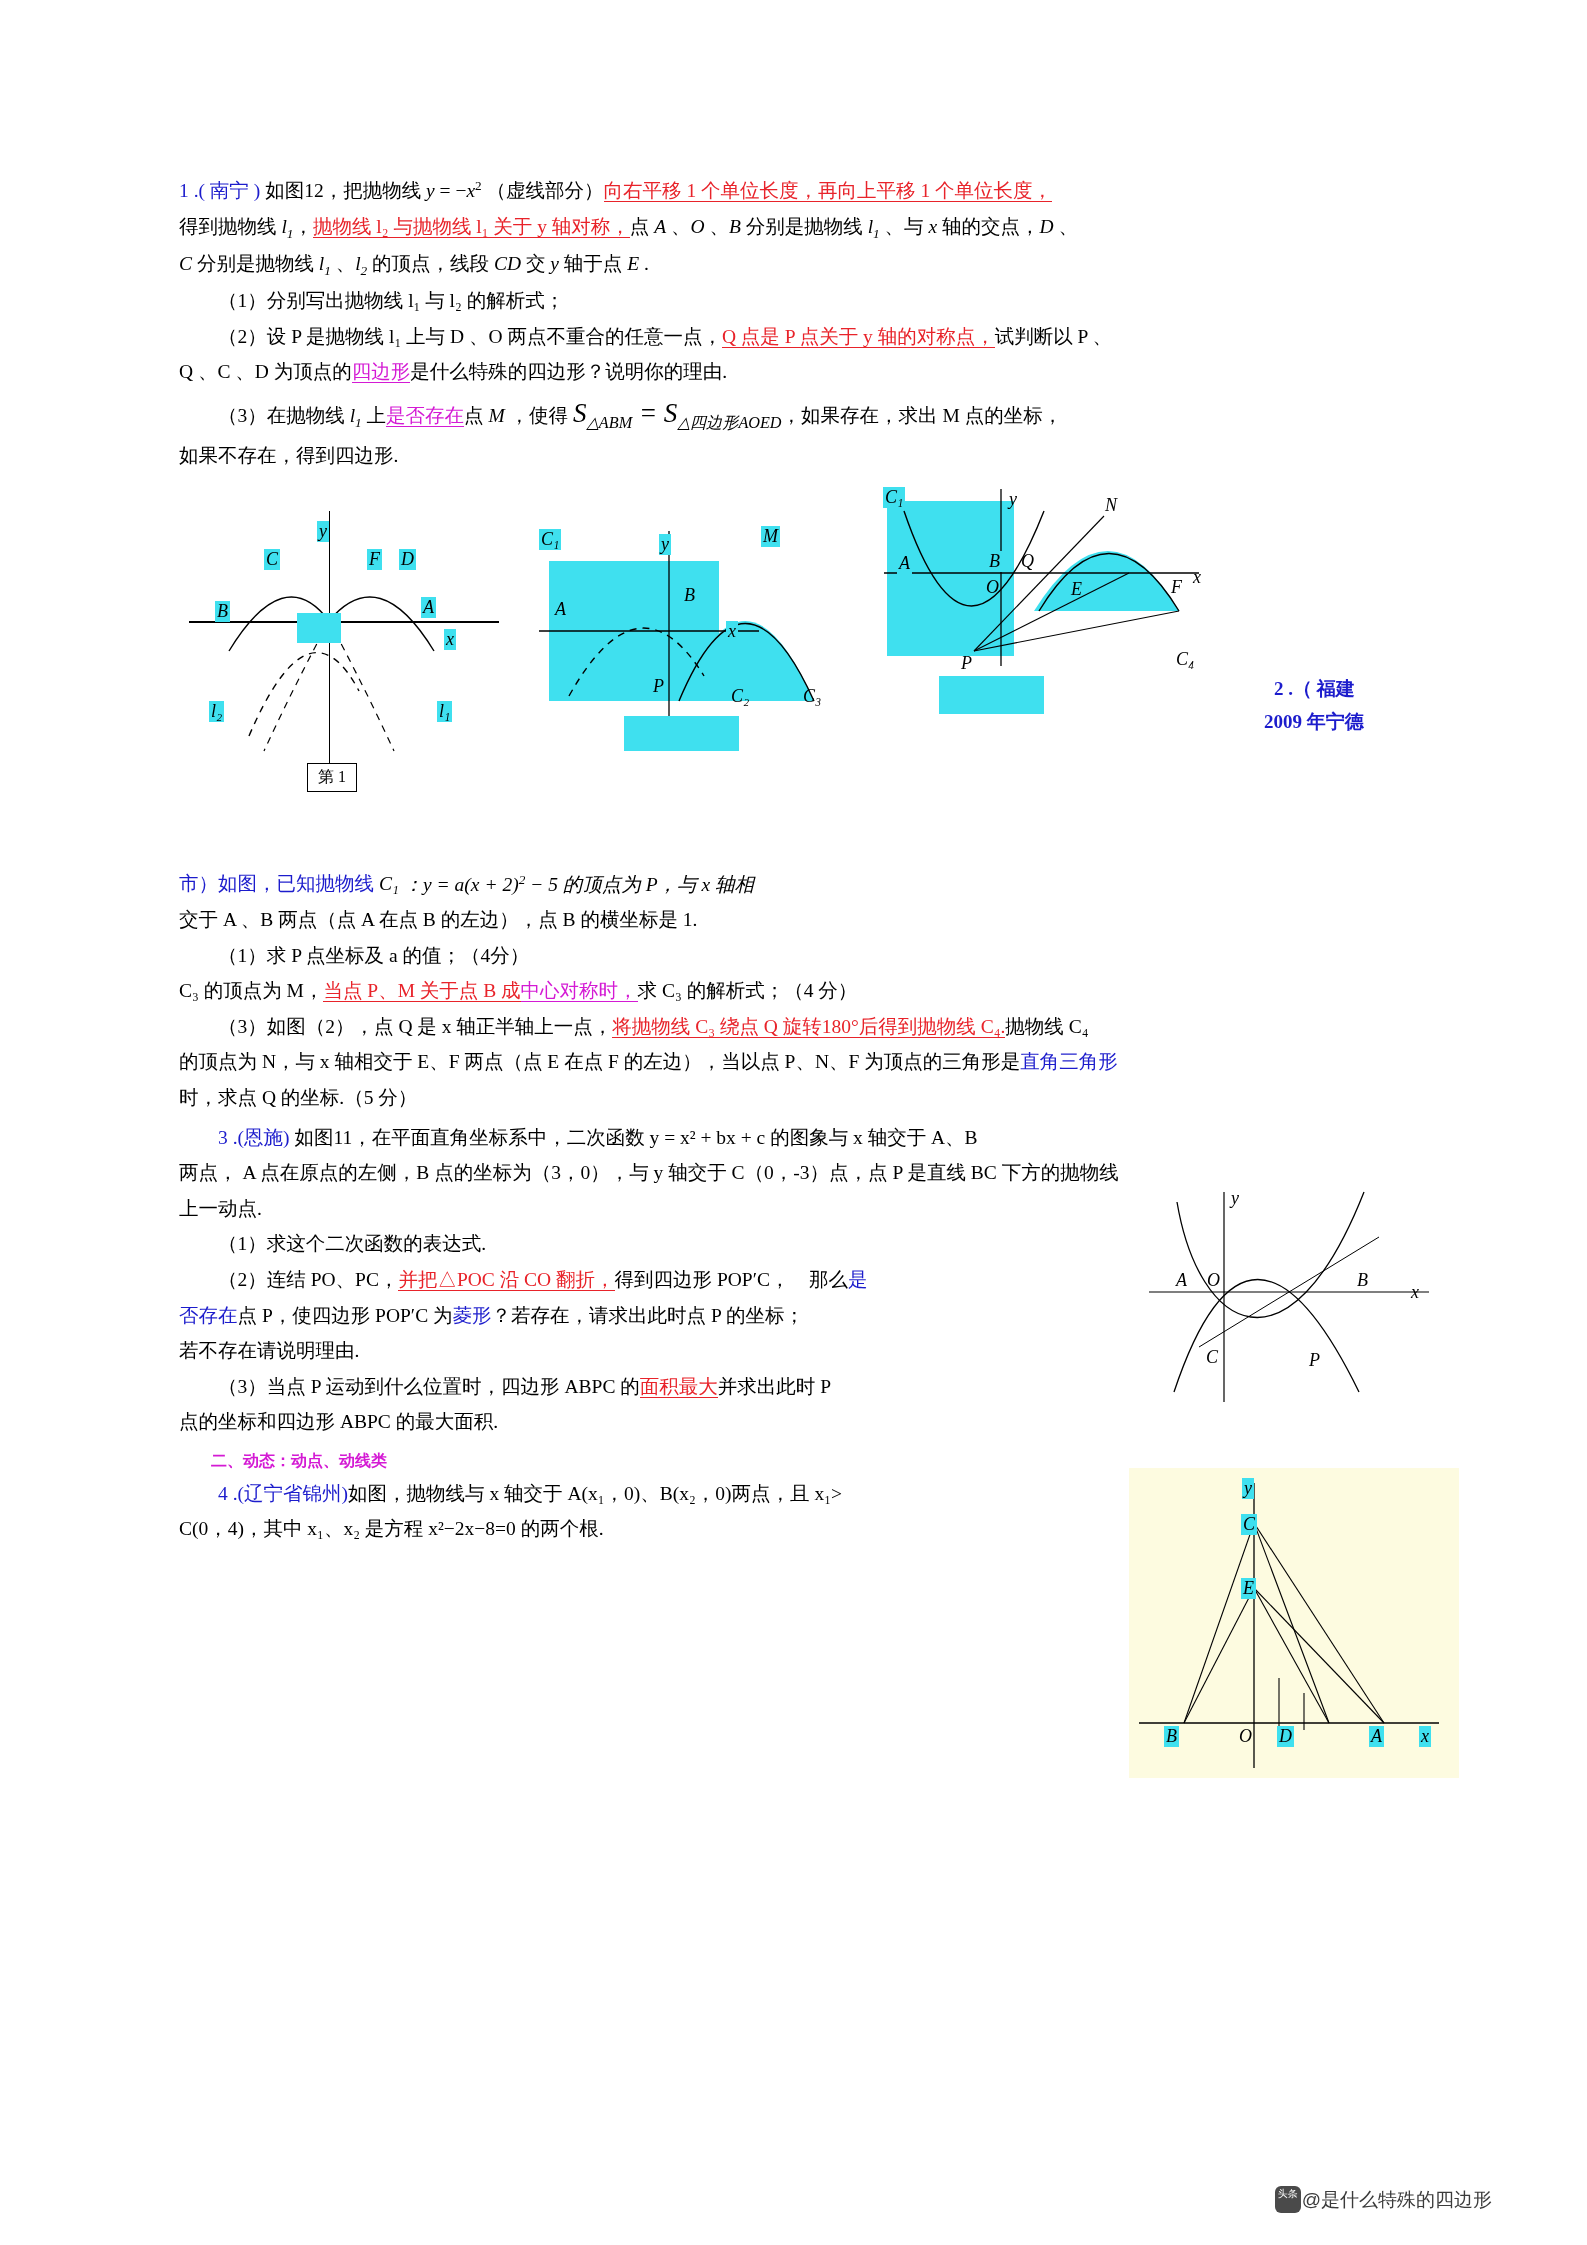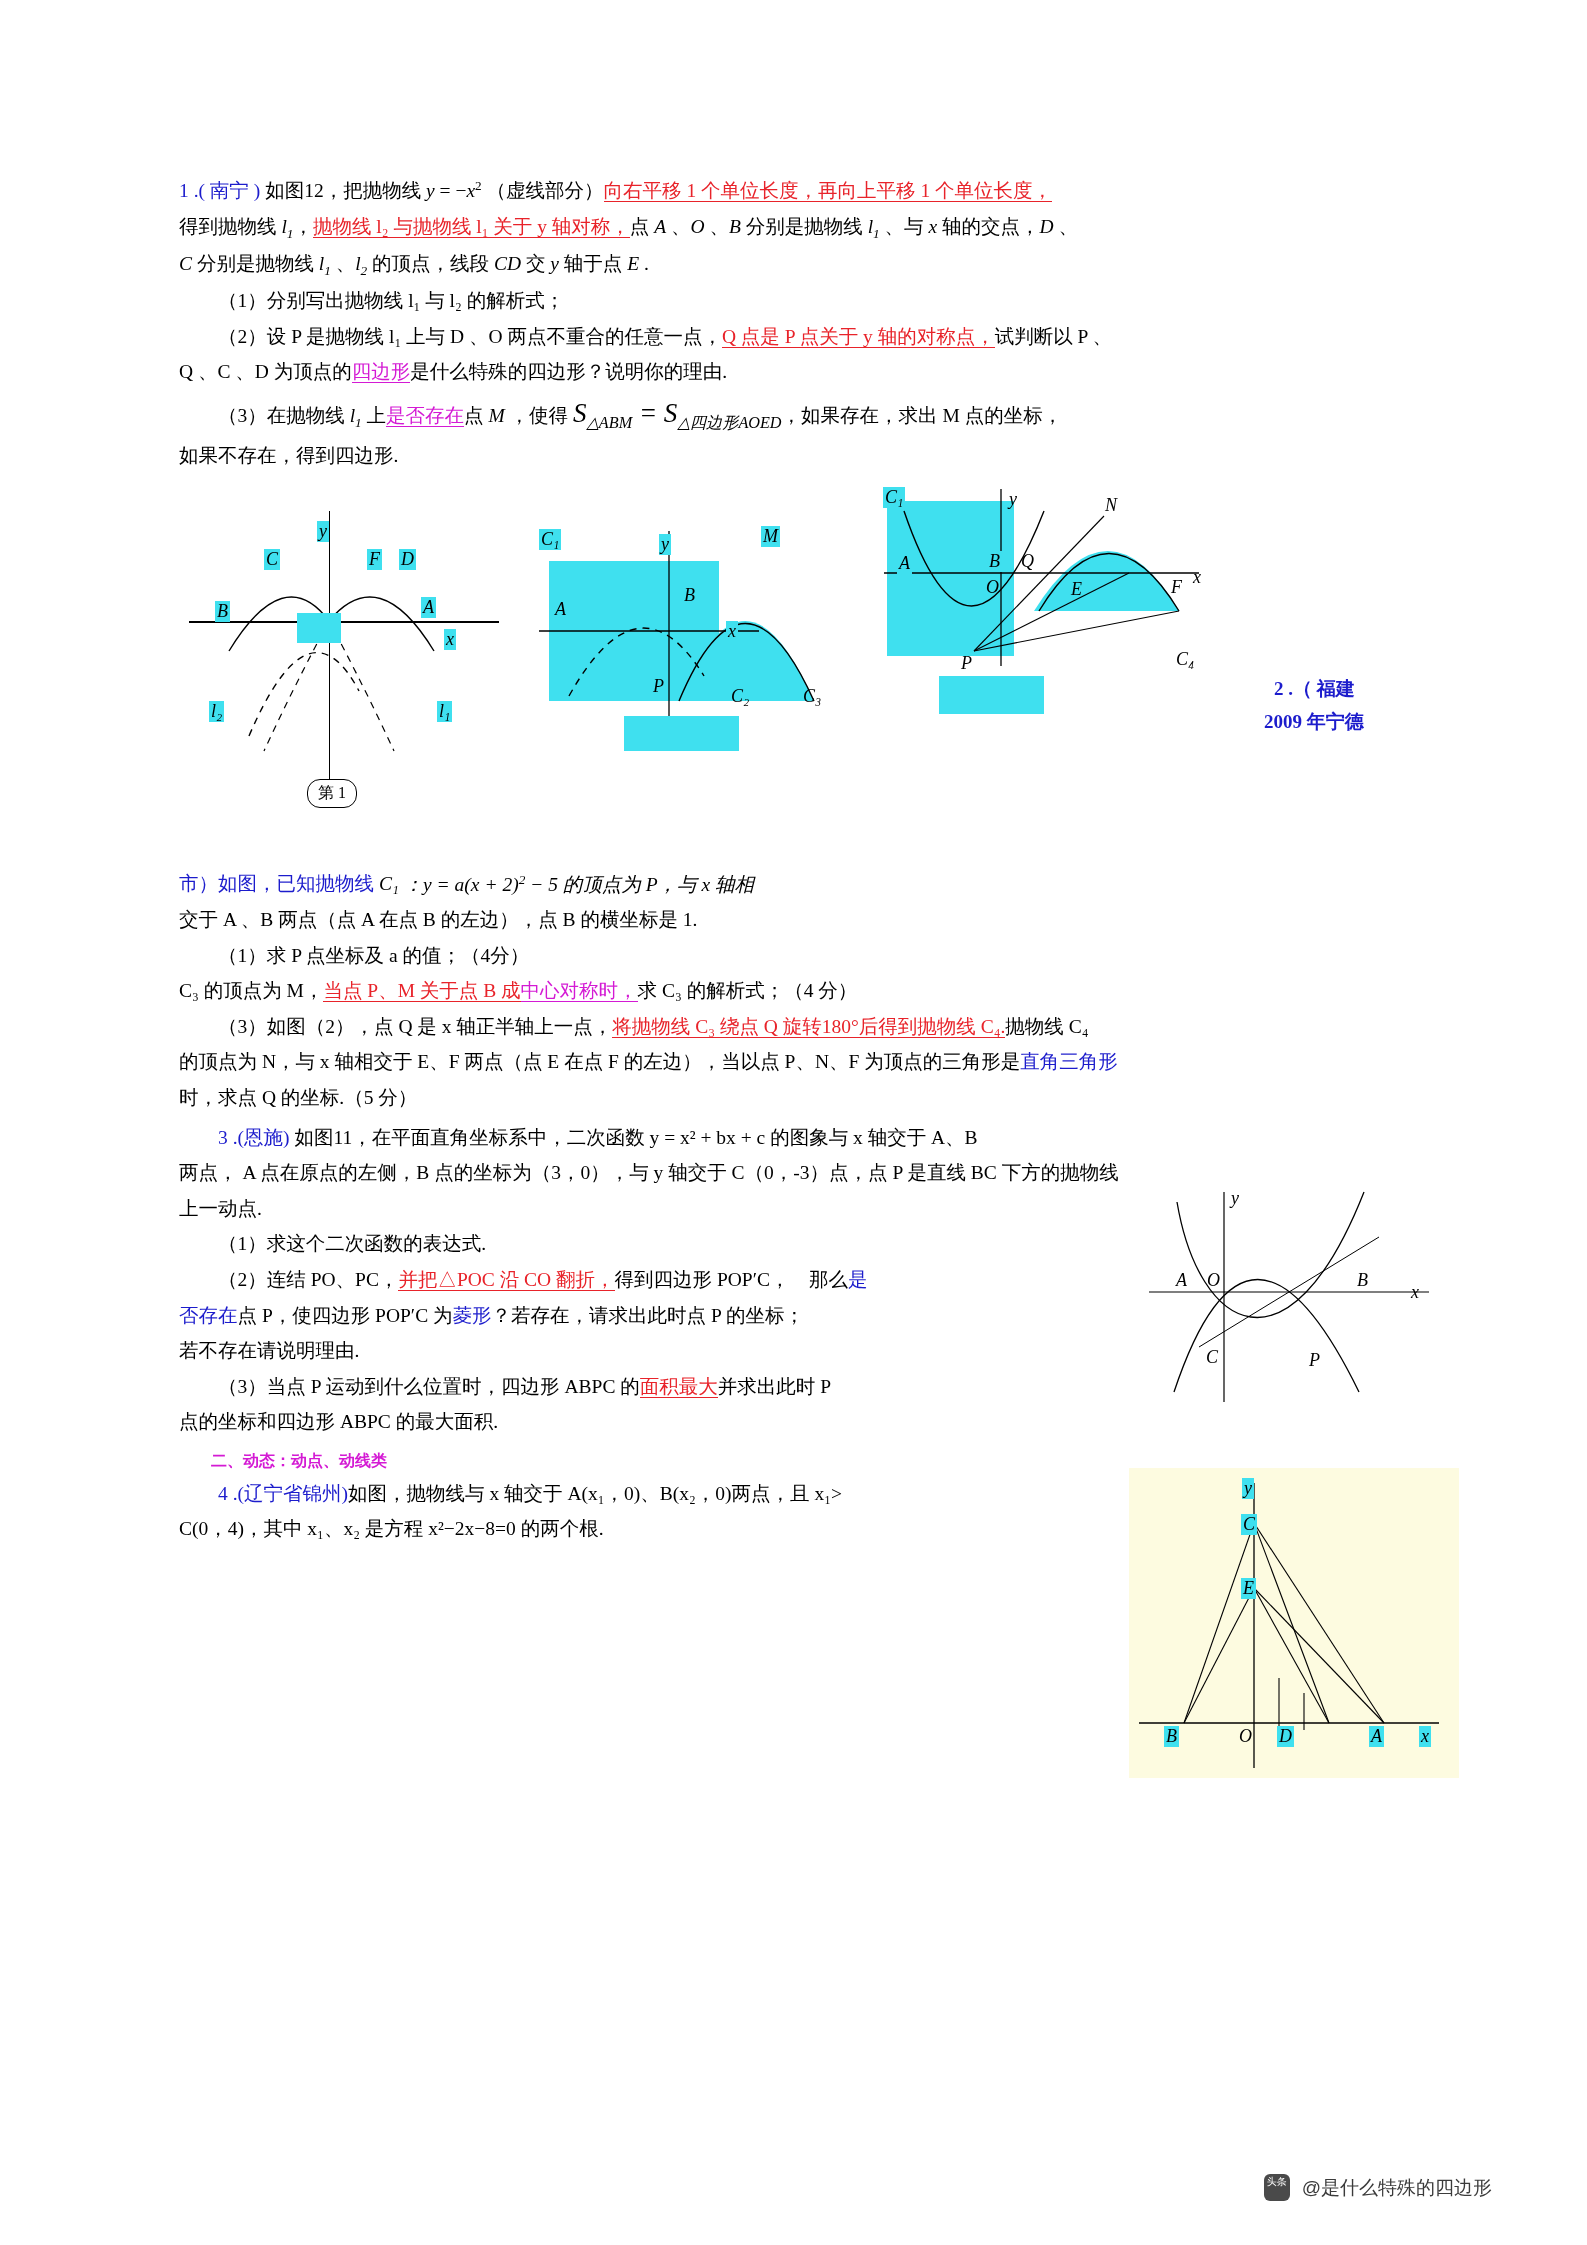--- a/index.html
+++ b/index.html
@@ -46,22 +46,22 @@
   .hax{height:1.3px;}
   .vax{width:1.3px;}
   .capbox{position:absolute;border:1px solid #000;background:#fff;padding:3px 10px;font-size:16px;}
   svg{overflow:visible;}
   .note-blue{position:absolute;color:#1c1ccc;font-weight:bold;font-size:19px;}
 
   .fig-q3{position:absolute;right:0;top:0;width:330px;height:260px;}
   .fig4{position:absolute;right:0;top:0;width:330px;height:300px;background:#fdfbe0;}
 
   .watermark{
-    position:absolute;right:95px;bottom:44px;
-    display:flex;align-items:center;gap:12px;
+    position:absolute;right:95px;bottom:32px;
+    display:flex;align-items:center;gap:1px;
     color:#3b3b3b;font-size:19px;font-family:"Liberation Sans",sans-serif;
   }
   .wm-badge{
     width:26px;height:26px;border-radius:6px;background:#4a4a4a;color:#fff;
     font-size:10px;line-height:13px;text-align:center;padding-top:1px;
   }
 </style>
 </head>
 <body>
 
@@ -108,21 +108,21 @@
       <div class="lbl" style="left:128px;top:20px;">y</div>
       <div class="lbl" style="left:75px;top:48px;">C</div>
       <div class="lbl" style="left:178px;top:48px;">F</div>
       <div class="lbl" style="left:210px;top:48px;">D</div>
       <div class="lbl" style="left:26px;top:100px;">B</div>
       <div class="lbl" style="left:232px;top:96px;">A</div>
       <div class="lbl" style="left:255px;top:128px;">x</div>
       <div class="lbl" style="left:108px;top:112px;width:40px;height:30px;"></div>
       <div class="lbl" style="left:20px;top:200px;">l₂</div>
       <div class="lbl" style="left:248px;top:200px;">l₁</div>
-      <div class="capbox" style="left:118px;top:278px;border-radius:13px;">第 1</div>
+      <div class="capbox" style="left:118px;top:262px;">第 1</div>
     </div>
 
     <div class="fig" style="left:350px;top:20px;width:340px;height:250px;">
       <svg width="340" height="250" style="position:absolute;left:0;top:0;">
         <path d="M20,60 L20,200 L190,200 L190,60 Z" fill="#3fe0ef"></path>
         <path d="M150,200 Q215,40 285,200 Z" fill="#3fe0ef"></path>
         <path d="M40,195 Q110,70 175,175" fill="none" stroke="#000" stroke-width="1.4" stroke-dasharray="7,6"></path>
         <path d="M150,200 Q215,45 285,200" fill="none" stroke="#000" stroke-width="1.4"></path>
         <line x1="10" y1="130" x2="230" y2="130" stroke="#000" stroke-width="1.3"></line>
         <line x1="140" y1="30" x2="140" y2="215" stroke="#000" stroke-width="1.3"></line>

